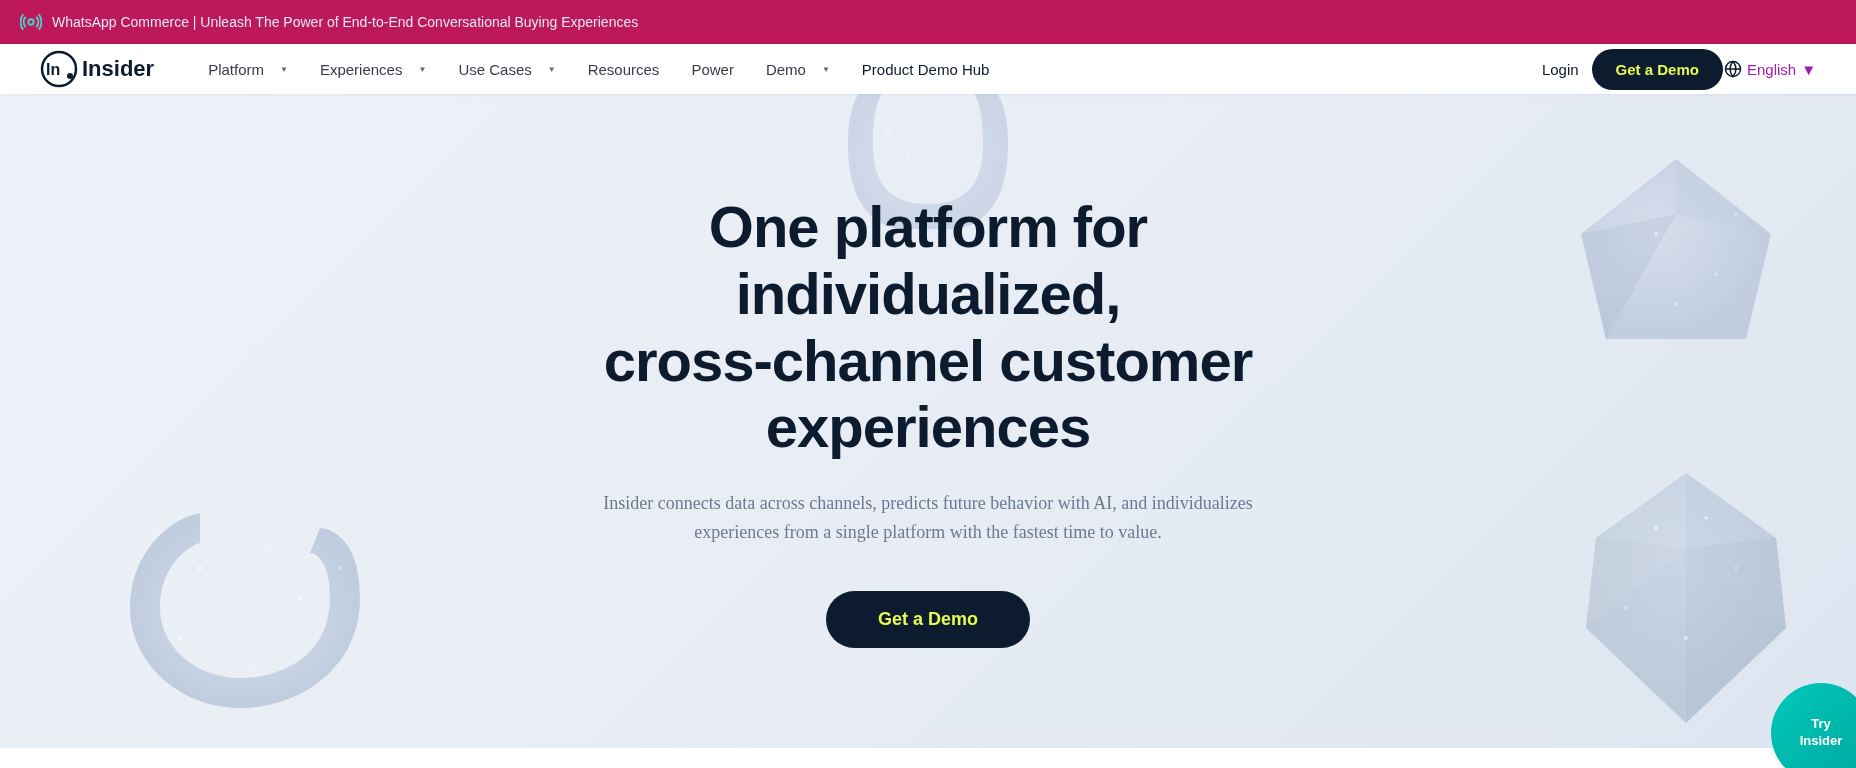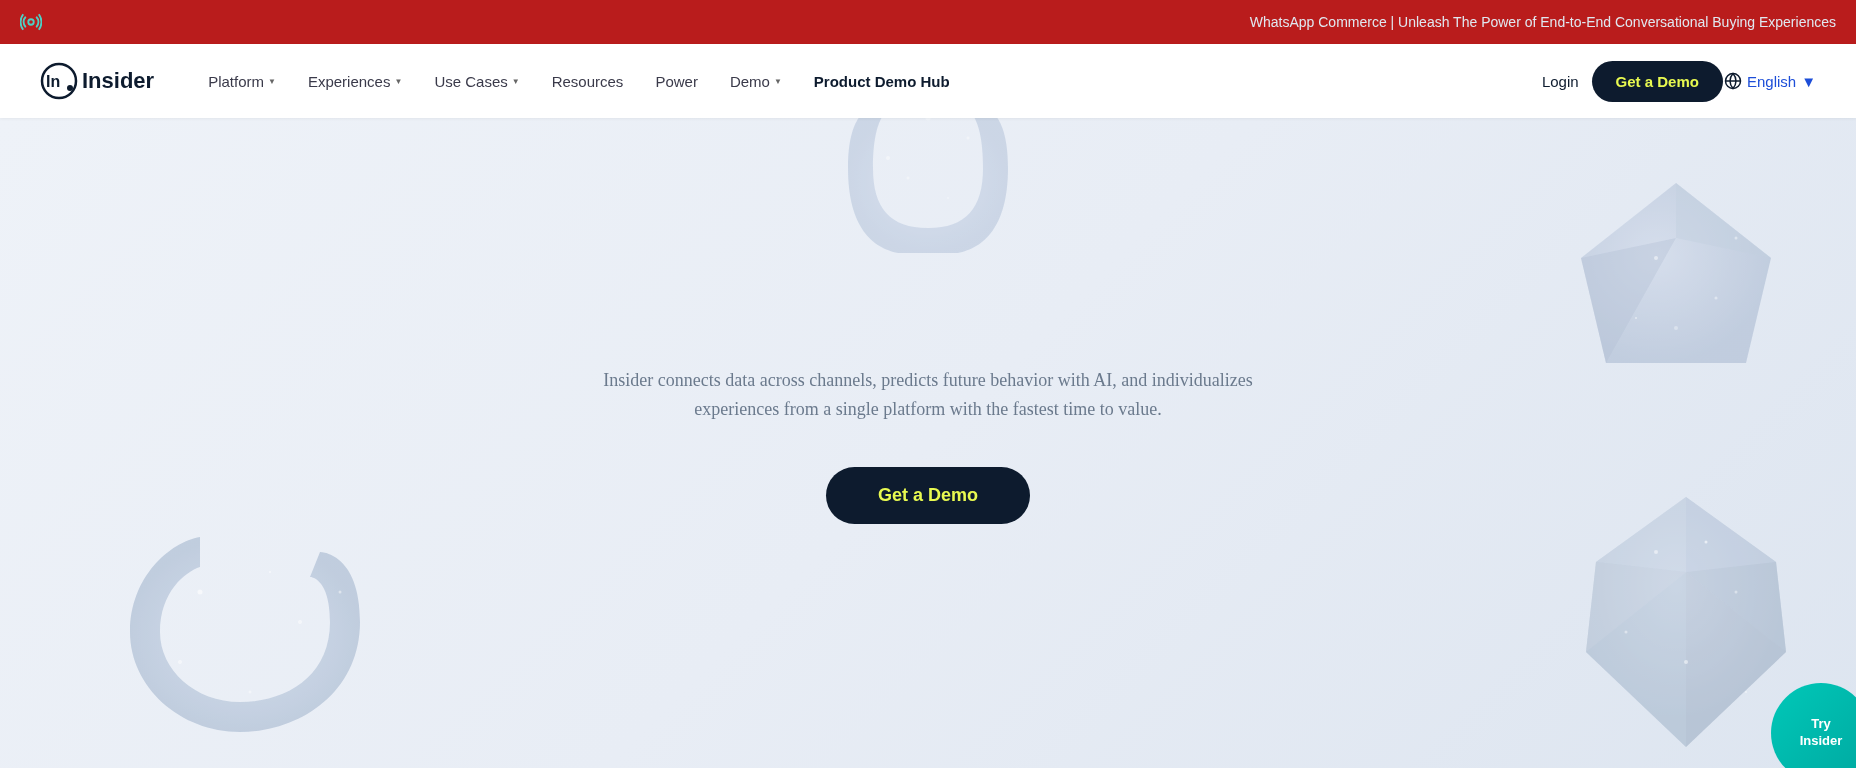--- a/index.html
+++ b/index.html
@@ -1,43 +1,43 @@
 <!DOCTYPE html>
 <html><head>
   <meta charset="utf-8">
   <style>
     * { margin: 0; padding: 0; box-sizing: border-box; }
     body { font-family: -apple-system, BlinkMacSystemFont, 'Segoe UI', Arial, sans-serif; overflow-x: hidden; }
 
     
     .announcement-bar {
-      background-color: #b91c1c;
+      background-color: #be185d;
       color: #e0e8f0;
       display: flex;
       align-items: center;
-      justify-content: space-between;
+      justify-content: flex-start;
       gap: 10px;
       padding: 8px 20px;
       font-size: 14px;
       min-height: 44px;
     }
 
     .announcement-icon {
       width: 22px;
       height: 22px;
       flex-shrink: 0;
     }
 
     
     .navbar {
       background: #ffffff;
       display: flex;
       align-items: center;
       padding: 0 40px;
-      height: 74px;
+      height: 50px;
       position: relative;
       z-index: 10;
       box-shadow: 0 1px 3px rgba(0,0,0,0.05);
     }
 
     .logo {
       display: flex;
       align-items: center;
       margin-right: 40px;
       flex-shrink: 0;
@@ -56,28 +56,28 @@
       flex: 1;
     }
 
     .nav-item {
       padding: 8px 14px;
       font-size: 15px;
       color: #3a3a4a;
       cursor: pointer;
       display: flex;
       align-items: center;
-      gap: 4px;
+      gap: 16px;
       white-space: nowrap;
       border-radius: 6px;
       transition: background 0.15s;
     }
 
     .nav-item.active {
-      font-weight: 700;
+      font-weight: 400;
       color: #0d1b2e;
     }
 
     .nav-item .chevron {
       font-size: 8px;
       color: #666;
     }
 
     .nav-right {
       display: flex;
@@ -104,21 +104,21 @@
       font-weight: 600;
       cursor: pointer;
       white-space: nowrap;
     }
 
     .lang-selector {
       display: flex;
       align-items: center;
       gap: 5px;
       font-size: 15px;
-      color: #1d4ed8;
+      color: #a21caf;
       cursor: pointer;
     }
 
     
     .hero {
       background: linear-gradient(135deg, #eef2f8 0%, #e8edf5 50%, #dde5f0 100%);
       min-height: 654px;
       position: relative;
       display: flex;
       align-items: center;
@@ -371,20 +371,24 @@
 
     <circle cx="80" cy="60" r="2" fill="white" opacity="0.6"></circle>
     <circle cx="160" cy="100" r="1.5" fill="white" opacity="0.5"></circle>
     <circle cx="110" cy="170" r="2" fill="white" opacity="0.6"></circle>
     <circle cx="50" cy="140" r="1.5" fill="white" opacity="0.5"></circle>
     <circle cx="170" cy="200" r="1" fill="white" opacity="0.6"></circle>
     <circle cx="130" cy="50" r="1.5" fill="white" opacity="0.7"></circle>
   </svg>
 
   <div class="hero-content">
+    <h1 class="hero-title">
+      <span>One platform for individualized,</span><br>
+      <span>cross-channel customer experiences</span>
+    </h1>
     <p class="hero-subtitle">Insider connects data across channels, predicts future behavior with AI, and individualizes experiences from a single platform with the fastest time to value.</p>
     <button class="hero-cta">Get a Demo</button>
   </div>
 </section>
 
 <div class="try-insider">
   <span>Try</span>
   <span>Insider</span>
 </div>
 

